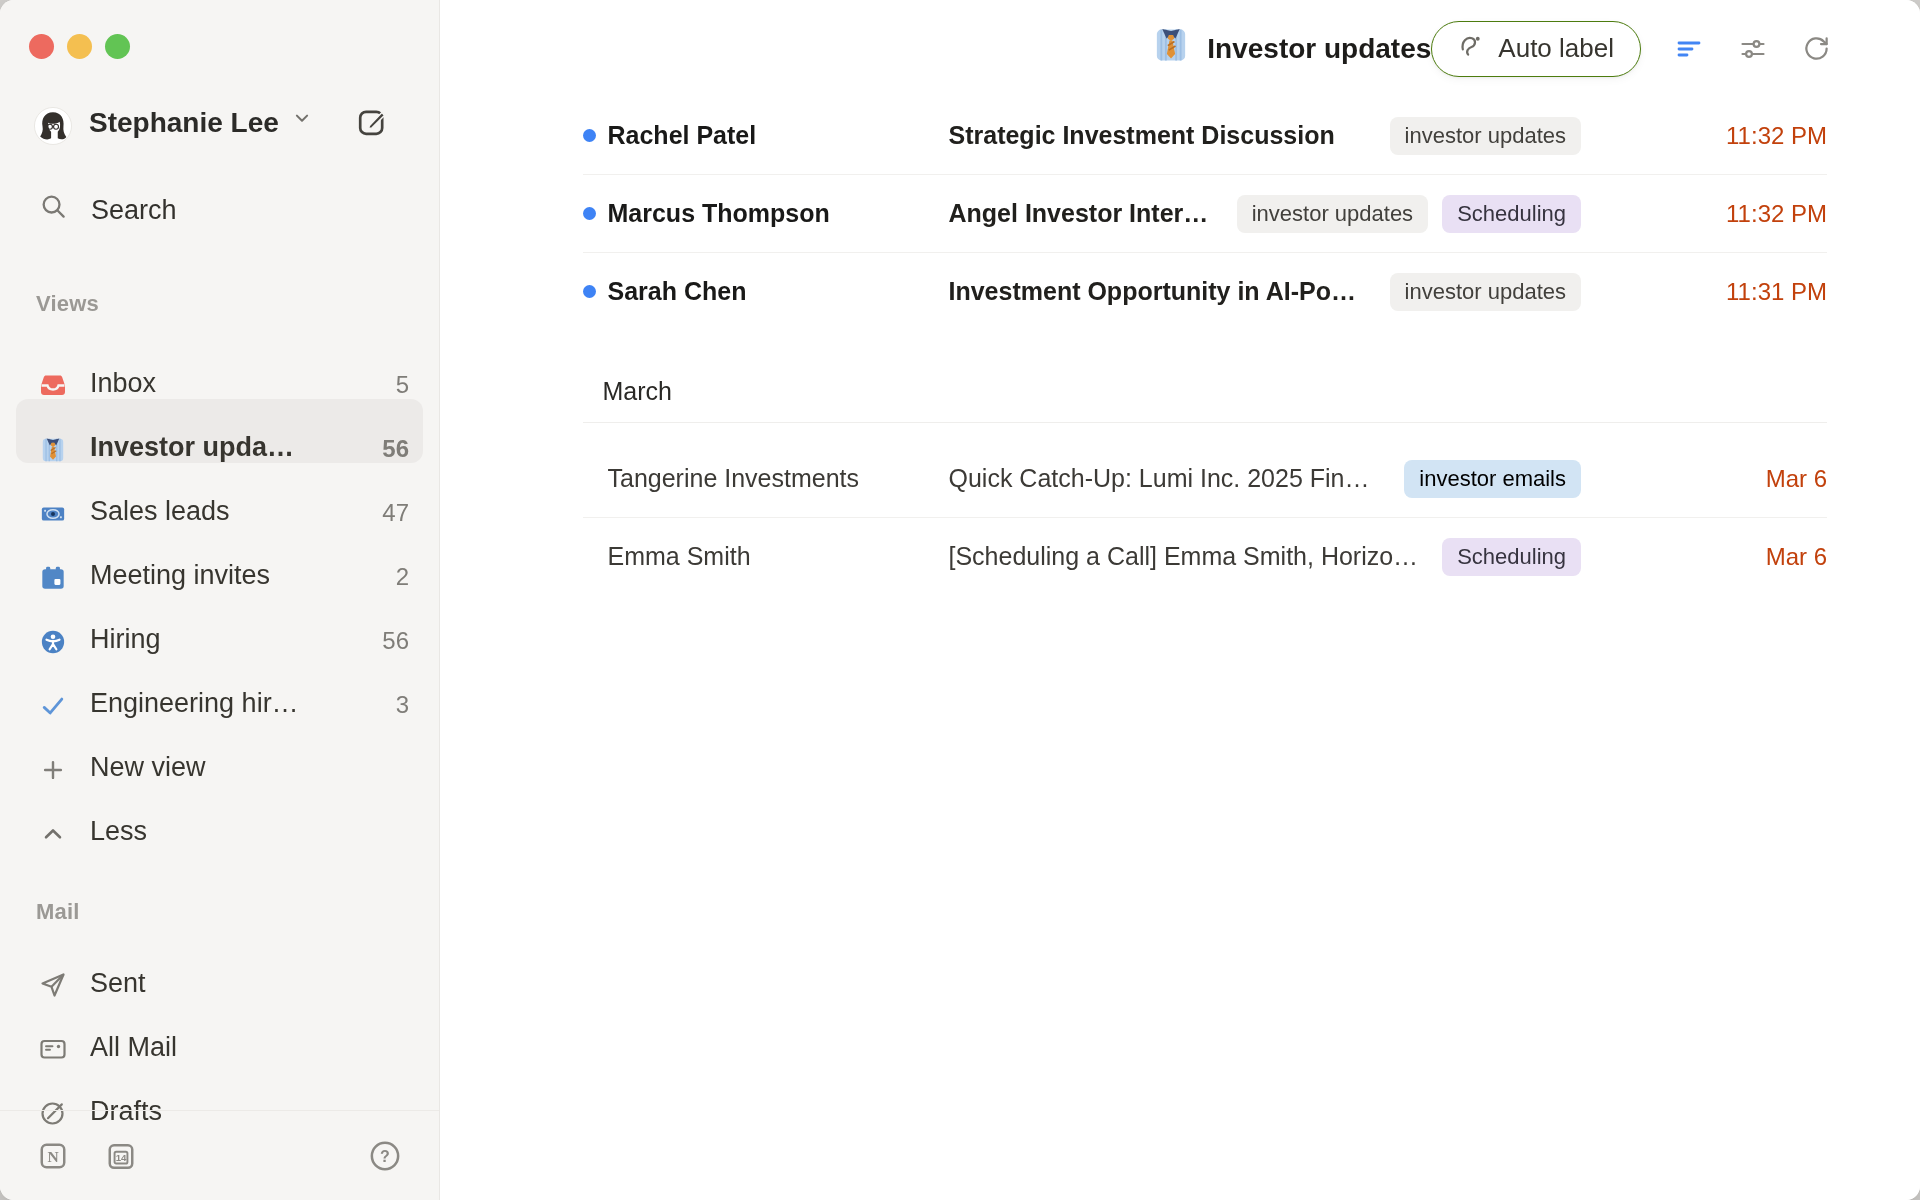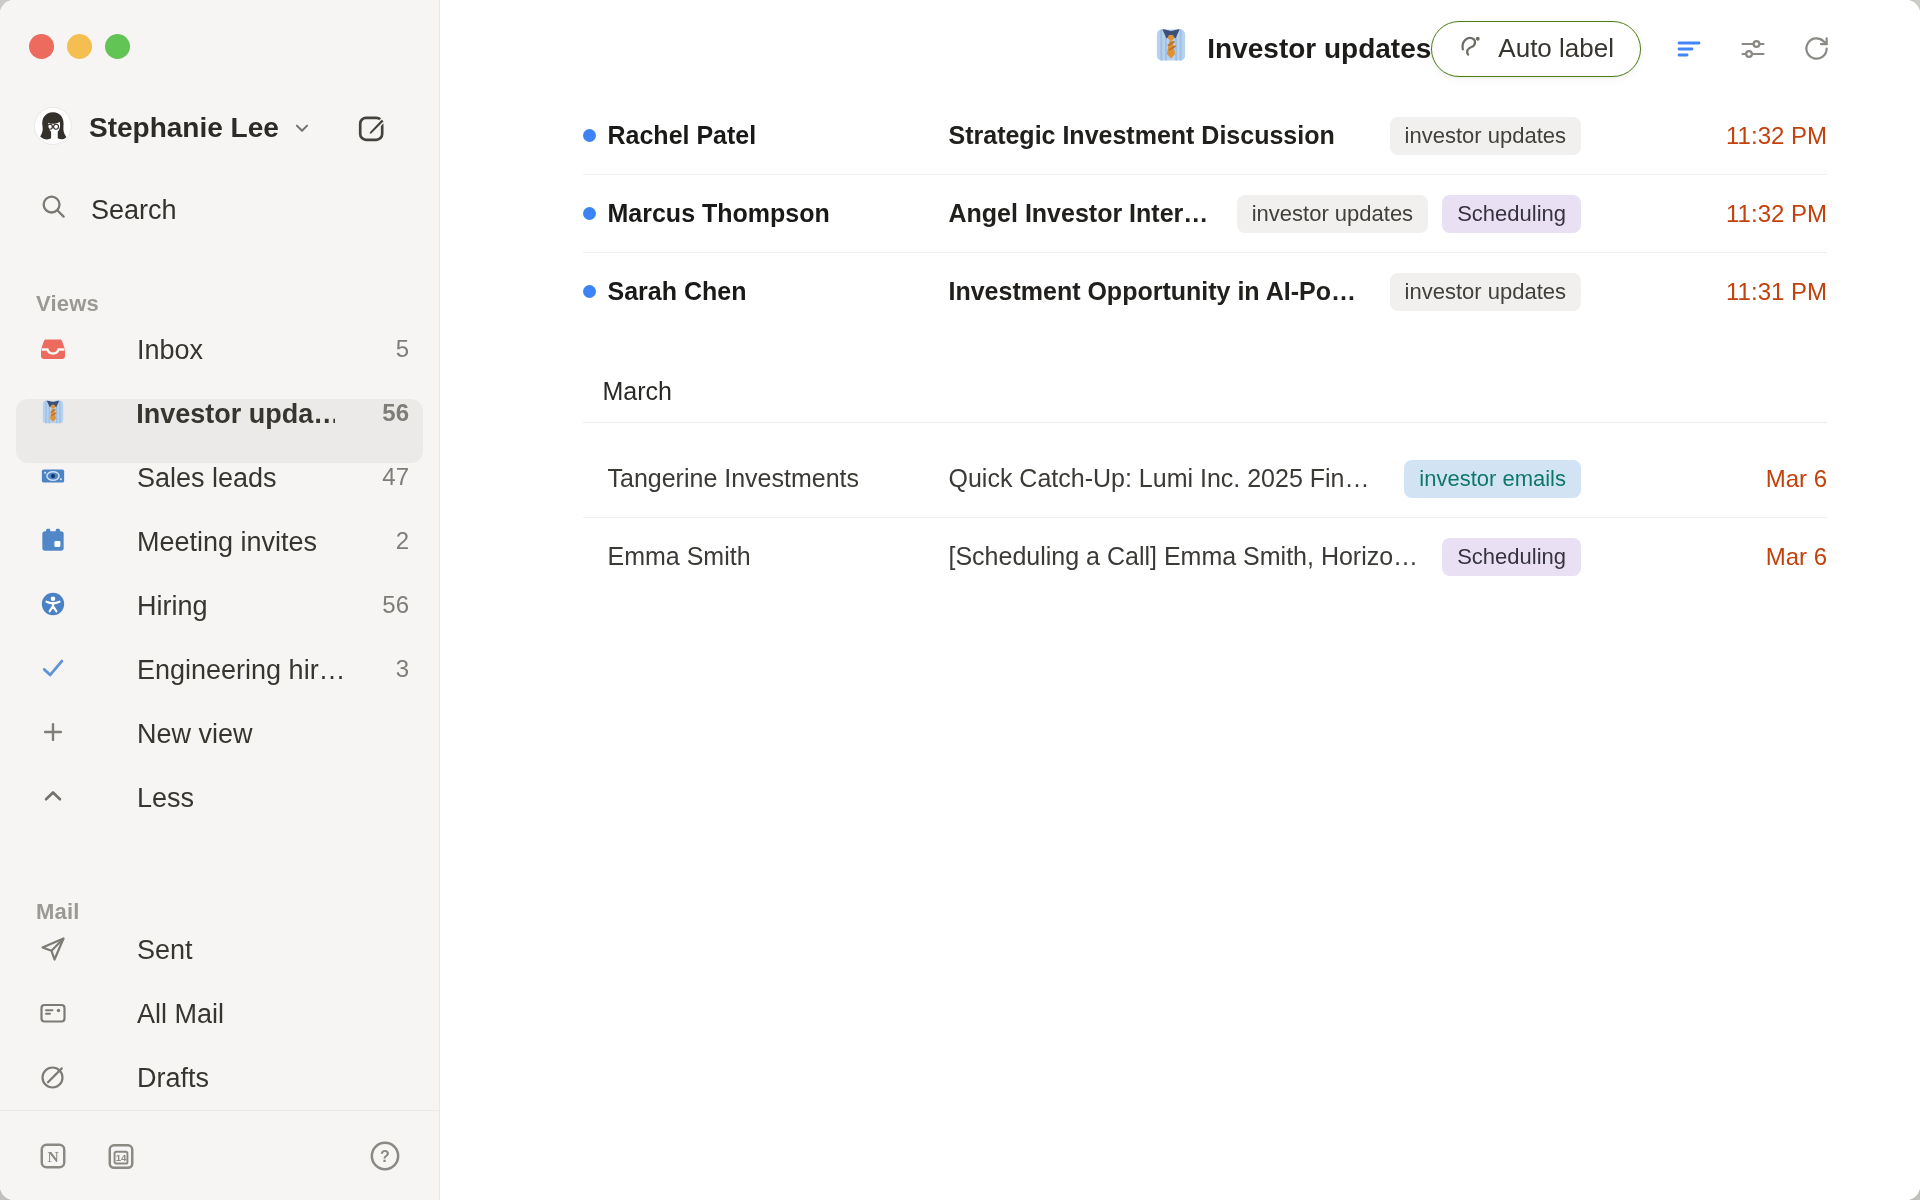--- a/index.html
+++ b/index.html
@@ -23,32 +23,32 @@
     background:#f6f5f3;
     border-right:1px solid #e9e7e4;
     position:relative;
     box-sizing:border-box;
   }
   .traffic{display:flex;gap:13px;padding:34px 0 0 29px;}
   .light{width:25px;height:25px;border-radius:50%;cursor:pointer;}
   .light.red{background:#ed6a5f;}
   .light.yellow{background:#f4bf50;}
   .light.green{background:#62c454;}
-  .user-row{display:flex;align-items:center;margin:48px 52px 0 34px;cursor:pointer;}
+  .user-row{display:flex;align-items:flex-start;margin:48px 52px 0 34px;cursor:pointer;}
   .user-name{font-size:28px;font-weight:600;color:#2c2b28;margin-left:17px;white-space:nowrap;}
   .user-chevron{margin-left:12px;display:flex;}
   .compose{margin-left:auto;display:flex;cursor:pointer;}
   .search-row{display:flex;align-items:center;margin:44px 34px 0 40px;gap:24px;font-size:27px;color:#33312d;cursor:pointer;}
   .section-label{margin:64px 0 18px 36px;font-size:22px;font-weight:600;color:#9b9995;letter-spacing:.2px;}
   .side-section:nth-of-type(2) .section-label{margin:52px 0 10px 36px;}
   .side-items{padding:0 16px;}
   .side-item{
-    display:flex;align-items:flex-start;height:64px;
+    display:flex;align-items:flex-end;height:64px;
     padding:0 14px 0 22px;border-radius:12px;
-    font-size:27px;color:#37352f;cursor:pointer;gap:47px;
+    font-size:27px;color:#37352f;cursor:pointer;
   }
   .side-item .icon{width:30px;display:flex;justify-content:center;align-items:center;}
   .side-item .lbl{margin-left:22px;white-space:nowrap;overflow:hidden;}
   .side-item .cnt{margin-left:auto;font-size:24px;color:#7f7d78;}
   .side-item.selected{background:#eceae8;font-weight:600;}
   .side-bottom{
     position:absolute;left:0;right:0;bottom:0;height:90px;
     border-top:1px solid #eceae7;
     display:flex;align-items:center;padding:0 38px;gap:38px;box-sizing:border-box;
   }
@@ -376,21 +376,21 @@
         <div>
           <div class="group-header">
             <span>March</span>
           </div>
           <div class="mail-row">
             <span class="dot-cell"></span>
             <span class="sender">Tangerine Investments</span>
             <span class="subject">Quick Catch-Up: Lumi Inc. 2025 Fin…</span>
             <span class="row-spacer"></span>
             <span class="tags">
-              <span class="tag" style="background: rgb(210, 228, 244); color: #0f766e;">investor emails</span>
+              <span class="tag" style="background: rgb(210, 228, 244); color: #000000;">investor emails</span>
             </span>
             <span class="time">Mar 6</span>
           </div>
           <div class="mail-row">
             <span class="dot-cell"></span>
             <span class="sender">Emma Smith</span>
             <span class="subject">[Scheduling a Call] Emma Smith, Horizo…</span>
             <span class="row-spacer"></span>
             <span class="tags">
               <span class="tag" style="background: rgb(233, 224, 244); color: rgb(54, 51, 63);">Scheduling</span>

